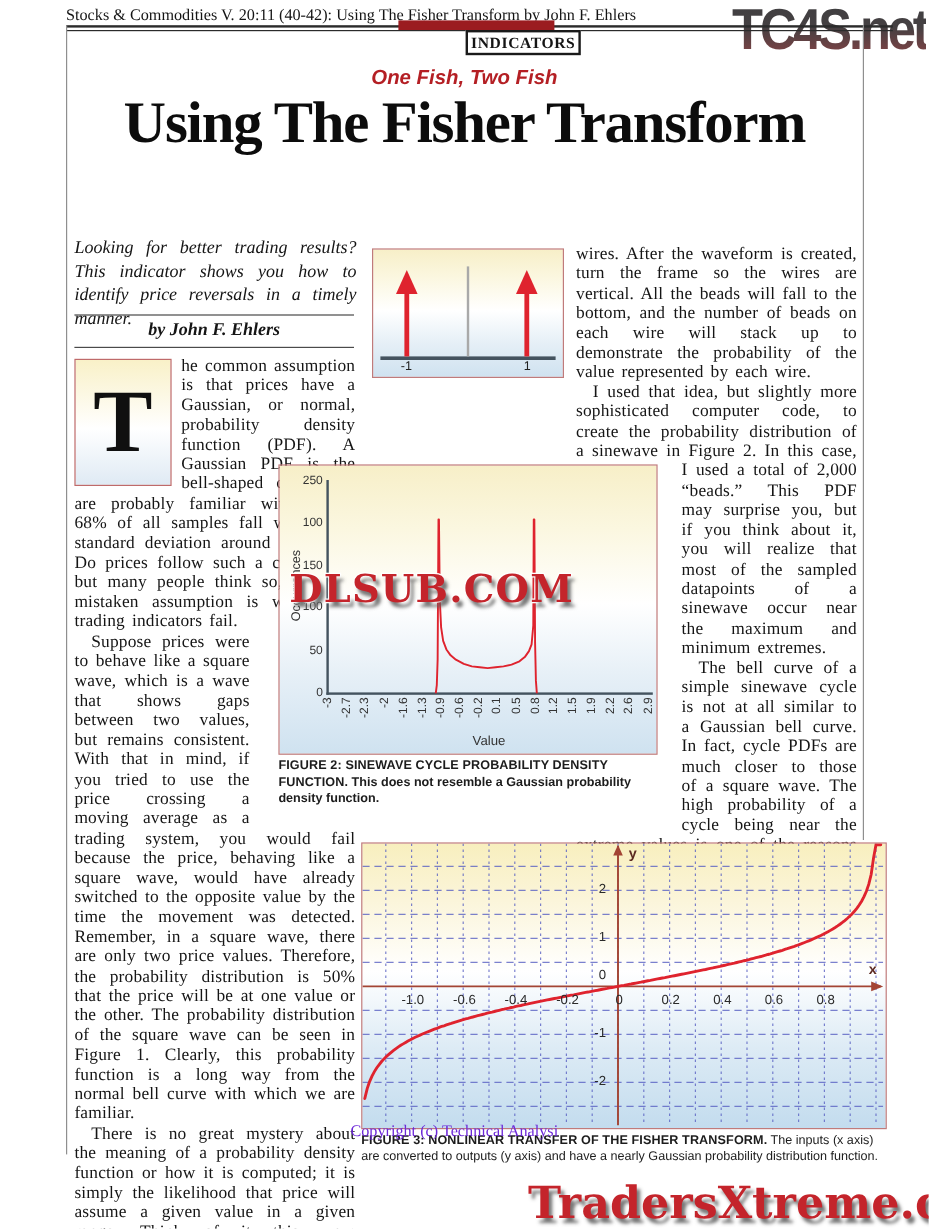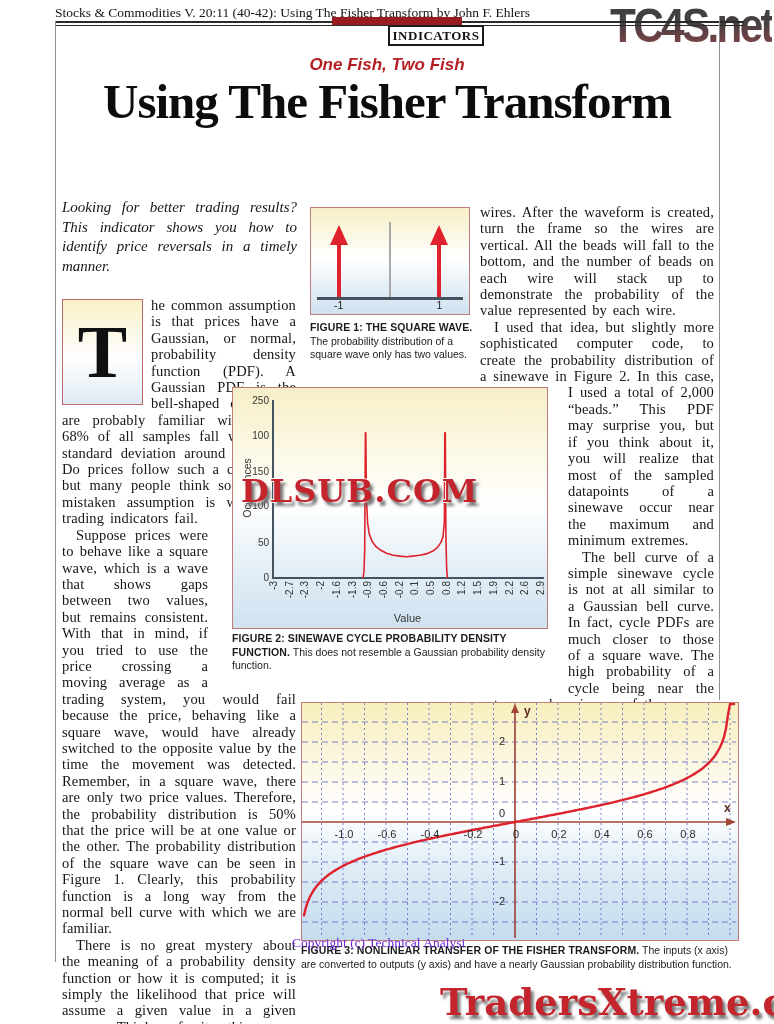--- a/index.html
+++ b/index.html
@@ -75,21 +75,21 @@
   .f3-xtick{position:absolute;width:30px;text-align:center;
         font-family:"Liberation Sans",sans-serif;font-size:11px;color:#2a2a2a;}
   .f3-ytick{position:absolute;width:24px;text-align:right;
         font-family:"Liberation Sans",sans-serif;font-size:11px;color:#2a2a2a;}
   .f3-axlet{position:absolute;font-family:"Liberation Sans",sans-serif;font-size:12px;
         font-weight:bold;color:#5c2a22;}
 
   .cap{font-family:"Liberation Sans",sans-serif;font-size:10.5px;line-height:13.5px;color:#1c1c1c;text-align:left;}
   .cap b{letter-spacing:.1px;}
   .cap1{left:310px;top:321px;width:164px;}
-  .cap2{left:232px;top:632px;width:313px;}
+  .cap2{left:232px;top:632px;width:313px;font-weight:bold;}
   .cap3{left:301px;top:944px;width:442px;}
 
   
   .wm{font-weight:bold;color:#c4242b;-webkit-text-stroke:2px #ffffff;paint-order:stroke fill;
       text-shadow:3px 4px 3px rgba(95,95,95,.85);white-space:nowrap;}
   .dlsub{left:241px;top:472px;font-family:"DejaVu Serif",serif;font-size:32px;letter-spacing:1px;}
   .txtreme{left:440px;top:980px;font-family:"DejaVu Serif",serif;font-size:37px;letter-spacing:0px;}
   .copyright{left:292px;top:935px;font-size:13.5px;color:#6d28d9;}
 </style>
 </head>
@@ -102,20 +102,23 @@
   <div class="abs hrule"></div>
   <div class="abs vrule vrule-left"></div>
   <div class="abs vrule vrule-right"></div>
   <div class="abs redbar"></div>
   <div class="abs indicators">INDICATORS</div>
 
   <div class="abs title">Using The Fisher Transform</div>
   <div class="abs kicker">One Fish, Two Fish</div>
 
   <div class="abs abstract">Looking for better trading results? This indicator shows you how to identify price reversals in a timely manner.</div>
+  <div class="abs byline">
+    <div class="byline-text">by John F. Ehlers</div>
+  </div>
 
   <div class="abs col leftcol">
     <p class="bp"><span class="dropcap">
           <span>T</span>
         </span><span>he common assumption is that prices have a Gaussian, or normal, probability density function (PDF). A Gaussian PDF is the bell-shaped curve you are probably familiar with, where 68% of all samples fall within one standard deviation around the mean. Do prices follow such a curve? No, but many people think so, and that mistaken assumption is why many trading indicators fail.</span></p>
     <div class="spacer-l"></div>
     <p class="bp ind">Suppose prices were to behave like a square wave, which is a wave that shows gaps between two values, but remains consistent. With that in mind, if you tried to use the price crossing a moving average as a trading system, you would fail because the price, behaving like a square wave, would have already switched to the opposite value by the time the movement was detected. Remember, in a square wave, there are only two price values. Therefore, the probability distribution is 50% that the price will be at one value or the other. The probability distribution of the square wave can be seen in Figure 1. Clearly, this probability function is a long way from the normal bell curve with which we are familiar.</p>
     <p class="bp ind">There is no great mystery about the meaning of a probability density function or how it is computed; it is simply the likelihood that price will assume a given value in a given range. Think of it this way: Construct a waveform by arranging beads strung on a series of parallel horizontal</p>
   </div>
 
@@ -128,23 +131,20 @@
   <div class="abs figbox fig1" id="fig1">
     <div class="f1-axis"></div>
     <div class="f1-mid"></div>
   <div class="a-shaft" style="left: 25.6774px;"></div>
       <div class="a-head" style="left: 18.6774px;"></div>
       <div class="a-lab" style="left: 15.6774px;">-1</div>
       <div class="a-shaft" style="left: 126.323px;"></div>
       <div class="a-head" style="left: 119.323px;"></div>
       <div class="a-lab" style="left: 116.323px;">1</div>
     </div>
-  <div class="abs cap cap1">
-    <b>FIGURE 1: THE SQUARE WAVE.</b><span> The probability distribution of a square wave only has two values.</span>
-  </div>
 
   <div class="abs figbox fig2" id="fig2">
     <div class="f2-yaxis"></div>
     <div class="f2-xaxis"></div>
     <svg class="f2-svg" id="f2svg" width="267" height="177">
         <polyline points="89.1,177.0 90.0,169.9 90.7,148.7 91.4,31.9 91.8,31.9 92.5,99.1 93.6,121.8 95.3,133.1 98.0,140.2 101.5,145.1 105.9,148.7 112.5,152.2 119.2,154.3 125.8,155.1 132.4,155.8 139.0,155.1 145.6,154.3 152.3,152.9 158.9,150.1 163.3,146.6 166.8,141.6 169.0,135.9 170.4,120.4 170.8,31.9 171.3,31.9 171.9,134.5 172.6,166.4 173.4,177.0" fill="none" stroke="#df232e" stroke-width="1.6" stroke-linejoin="round"></polyline>
       </svg>
     <div class="f2-ylab">Occurrences</div>
     <div class="f2-xlab">Value</div>
   <div class="f2-ytick" style="top: 184px;">0</div>

